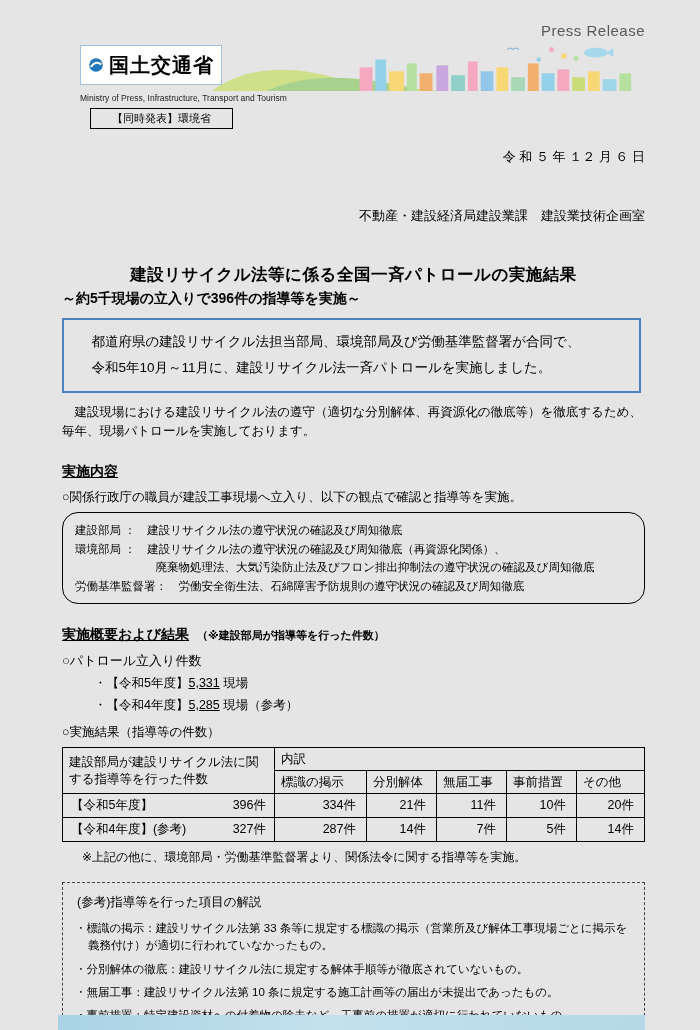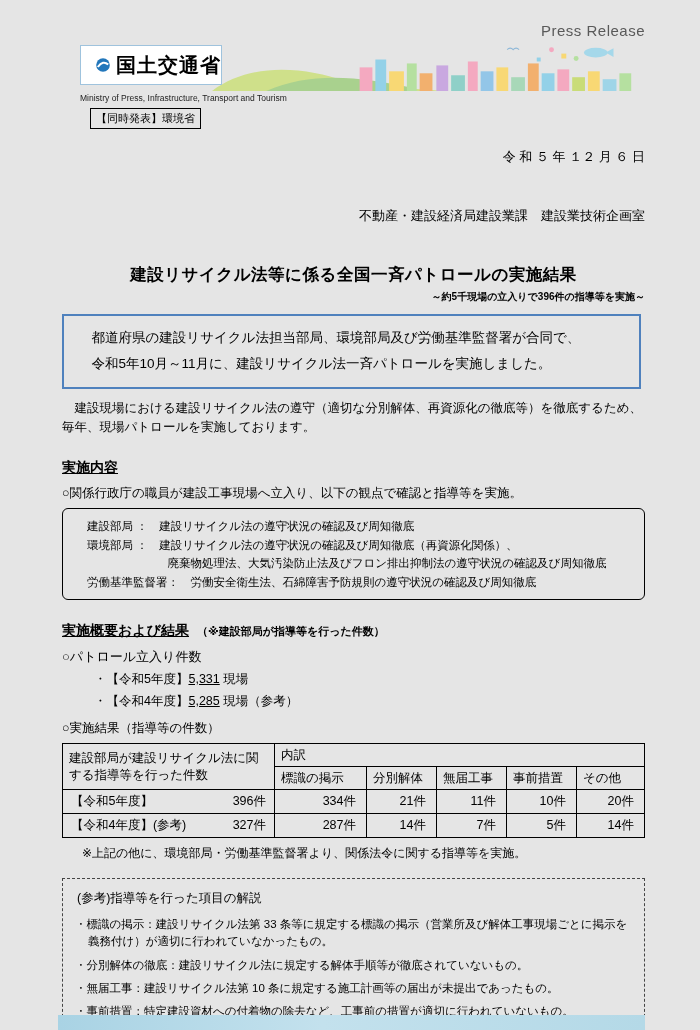--- a/index.html
+++ b/index.html
@@ -10,52 +10,52 @@
     color:#000;
   }
   .page { position:relative; width:700px; height:1030px; overflow:hidden; padding:0 55px 0 62px; background:#e5e5e5; }
 
   .press-release { padding-top:22px; text-align:right; color:#595959; font-size:15px; letter-spacing:.5px; }
 
   .header-band { position:relative; height:48px; margin-top:4px; }
   .logo-box {
     position:absolute; left:18px; top:2px; width:142px; height:40px;
     border:1px solid #9fc3dd; background:#fff; z-index:2;
-    display:flex; align-items:center; justify-content:flex-end; gap:5px;
+    display:flex; align-items:center; justify-content:center; gap:5px;
   }
   .logo-mark { width:16px; height:16px; flex:0 0 auto; }
   .logo-text { font-size:20px; font-weight:bold; letter-spacing:1px; white-space:nowrap; }
   .header-art { position:absolute; left:150px; right:0; top:0; height:48px; }
   .header-art svg { width:100%; height:100%; }
 
   .ministry-subtitle { margin-top:2px; margin-left:18px; font-size:8.5px; color:#222; }
 
   .meta-row { display:flex; justify-content:space-between; align-items:flex-start; margin-top:5px; }
-  .joint-box { display:inline-block; border:1px solid #000; font-size:11px; padding:2px 5px; margin-left:28px; white-space:pre; }
+  .joint-box { display:inline-block; border:1px solid #000; font-size:11px; padding:2px 21px; margin-left:28px; white-space:pre; }
   .meta-right { text-align:right; font-size:13px; line-height:1.5; white-space:pre; }
 
   .title-main { text-align:center; font-weight:bold; font-size:16.5px; letter-spacing:.5px; }
-  .title-sub  { margin-top:4px;  text-align:right; font-weight:bold; font-size:10px; }
+  .title-sub  { margin-top:4px;  text-align:left; font-weight:bold; font-size:14px; }
 
   .lead-box {
     margin:10px 4px 0 0; border:2px solid #4f81bd;
     padding:9px 14px; font-size:13.5px; line-height:1.95; white-space:pre-wrap;
   }
 
   .intro { margin-top:10px; font-size:12.5px; line-height:1.55; white-space:pre-wrap; }
 
   .sec-heading { margin-top:22px; font-size:14px; font-weight:bold; }
   .sec-heading .u { text-decoration:underline; }
   .sec-heading .note { font-size:11px; font-weight:bold; margin-left:8px; }
 
   .sec-lead { margin-top:8px; font-size:12.5px; }
 
   .round-box {
-    margin-top:6px; border:1px solid #000; border-radius:6px;
-    padding:8px 24px; font-size:11.5px; line-height:1.6;
+    margin-top:6px; border:1px solid #000; border-radius:16px;
+    padding:8px 12px; font-size:11.5px; line-height:1.6;
   }
   .round-box div { white-space:pre; overflow:hidden; }
 
   .patrol-title { margin-top:8px; font-size:13px; }
   .patrol-item { margin:5px 0 0 32px; font-size:12.5px; white-space:pre; }
   .patrol-item .u { text-decoration:underline; }
 
   .result-title { margin-top:10px; font-size:12.5px; }
 
   table.result { width:100%; margin-top:6px; border-collapse:collapse; table-layout:fixed; font-size:12.5px; }

